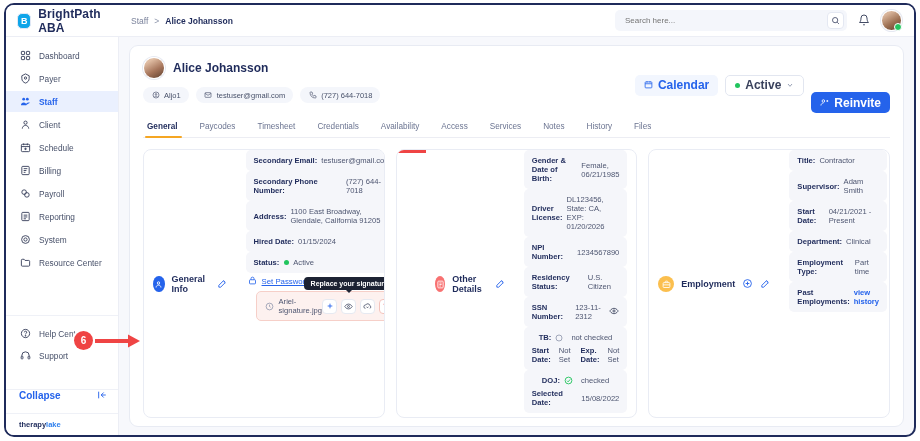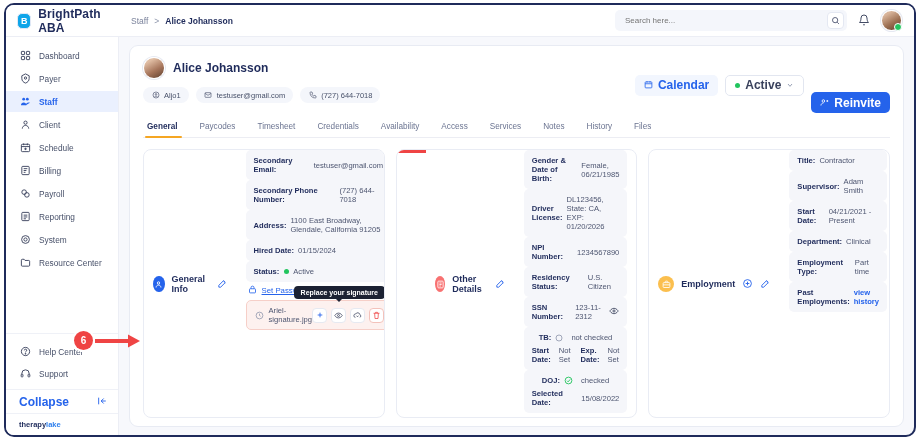--- a/index.html
+++ b/index.html
@@ -89,24 +89,24 @@
     color: #475069;
     margin: 1px 0;
   }
   .nav-item.active {
     background: #eaf0fe; color: #2563eb; font-weight: bold;
   }
   .nav-icon { width: 12px; height: 12px; display: flex; align-items: center; justify-content: center; }
   .sidebar-spacer { flex: 1; }
   .sidebar-bottom { border-top: 1px solid #eff1f7; padding-top: 6px; }
   .collapse-row {
-    height: 24px; display: flex; align-items: center;
-    padding: 0 11px 0 13px; font-size: 12px;
+    height: 24px; display: flex; align-items: flex-start;
+    padding: 0 11px 0 13px; font-size: 10px;
     color: #2563eb; font-weight: bold;
-    border-top: 1px solid #eff1f7; margin-top: 4px;
+    border-top: 1px solid #eff1f7; margin-top: 22px;
   }
   .collapse-row .sp { margin-left: auto; }
   .brand-footer {
     height: 22px; display: flex; align-items: center;
     padding-left: 13px; font-size: 7.5px; font-weight: bold;
     color: #1f2b5b; border-top: 1px solid #eff1f7;
   }
   .brand-footer .accent { color: #2f80ed; }
   
   .content { flex: 1; padding: 8px 10px 8px 10px; min-width: 0; }
@@ -190,21 +190,21 @@
   .row .eye { margin-left: auto; }
   .row-multi { flex-direction: column; align-items: center; gap: 4px; }
   .subrow { display: flex; align-items: center; gap: 4px; }
   .link-blue { color: #2563eb; font-weight: bold; text-decoration: none; margin-left: 4px; }
   .setpw {
     display: flex; align-items: center; gap: 5px;
     font-size: 7.8px; color: #2563eb; font-weight: normal;
     text-decoration: underline; padding: 3px 4px 2px 2px;
   }
   
-  .sig-wrap { position: relative; margin-top: 2px; }
+  .sig-wrap { position: relative; margin-top: 2px; margin-left: 10px; }
   .sig-row {
     background: #fdf1ef; border: 1px solid #f6cfc8;
     border-radius: 5px; padding: 5px 6px 5px 8px;
     display: flex; align-items: center;
     font-size: 7.6px; color: #4d5570;
   }
   .sig-actions { margin-left: auto; display: flex; gap: 4px; }
   .sq-btn {
     width: 15px; height: 15px; border-radius: 4px;
     background: #fff; border: 1px solid #e6e9f1;

